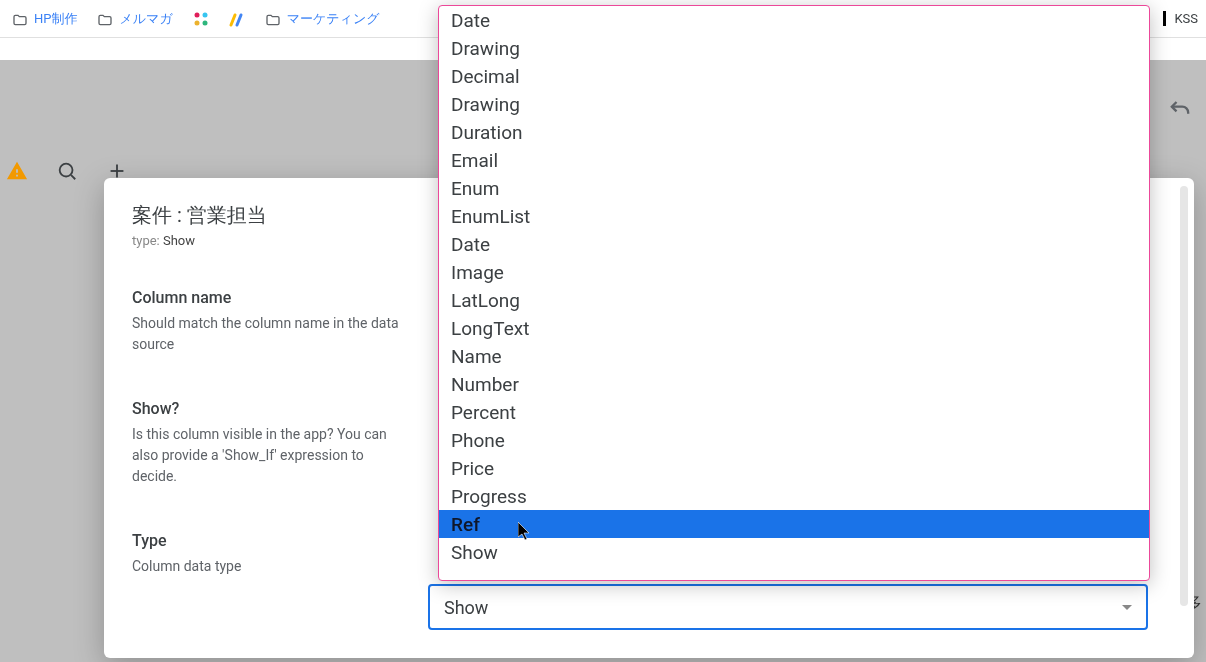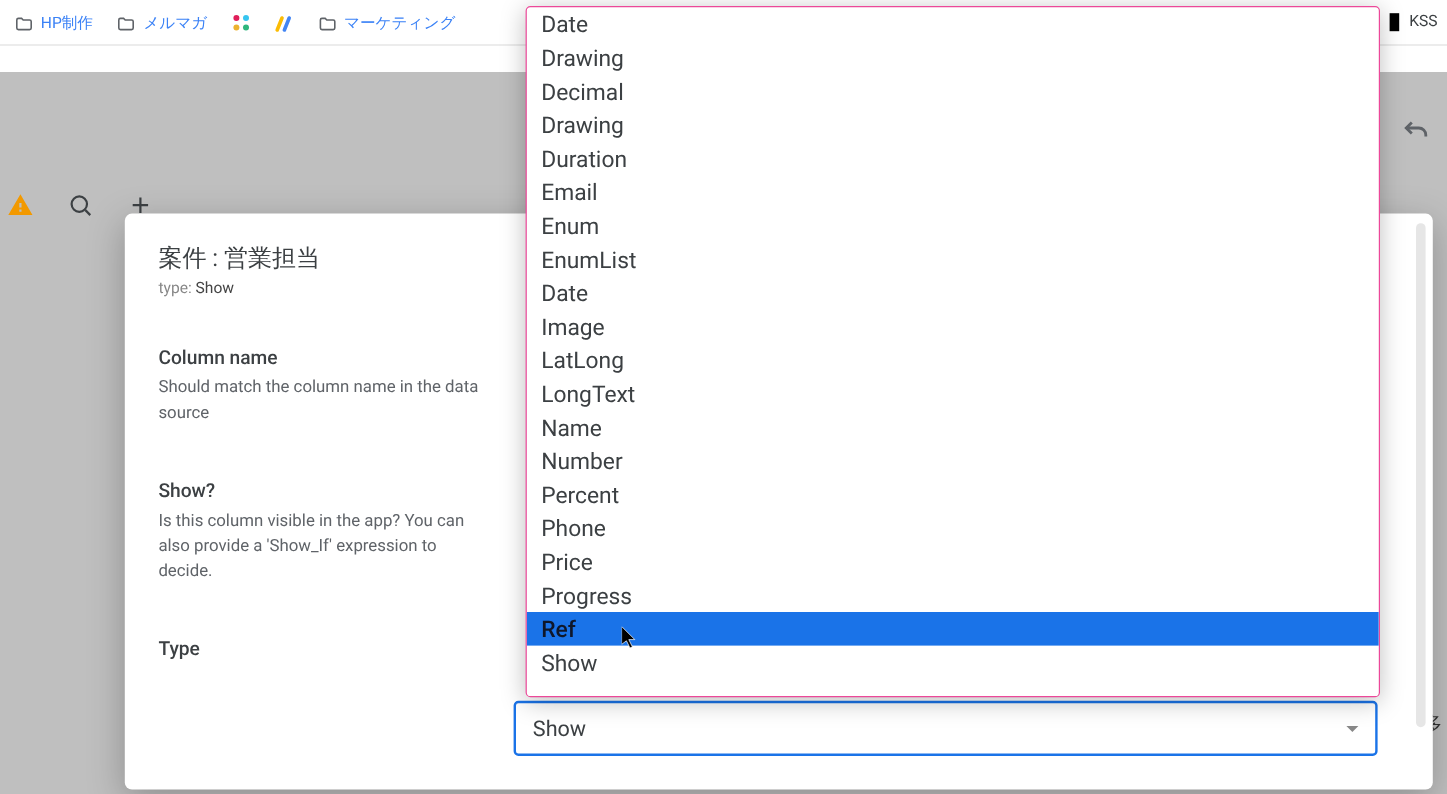--- a/index.html
+++ b/index.html
@@ -41,21 +41,21 @@
       height: 16px;
       display: inline-block;
     }
     .bookmark-right {
       margin-left: auto;
       display: flex;
       align-items: center;
       gap: 6px;
       font-size: 13px;
       color: #3c4043;
-      border-left: 8px solid #000000;
+      border-left: 3px solid #000000;
       padding-left: 8px;
     }
     .overlay {
       position: absolute;
       top: 60px;
       left: 0;
       right: 0;
       bottom: 0;
       background: rgba(128,128,128,0.5);
       z-index: 1;
@@ -298,20 +298,21 @@
     <div class="field-desc">Should match the column name in the data source</div>
   </div>
 
   <div class="field-block">
     <div class="field-label">Show?</div>
     <div class="field-desc">Is this column visible in the app? You can also provide a 'Show_If' expression to decide.</div>
   </div>
 
   <div class="field-block" style="margin-bottom:0;">
     <div class="field-label">Type</div>
+    <div class="field-desc">Column data type</div>
   </div>
 
   <div class="type-select-box">
     <span>Show</span>
     <span class="caret-down"></span>
   </div>
 </div>
 
 <div class="dropdown-list" id="dropdown-container">
     <div class="dropdown-option">Date</div>

